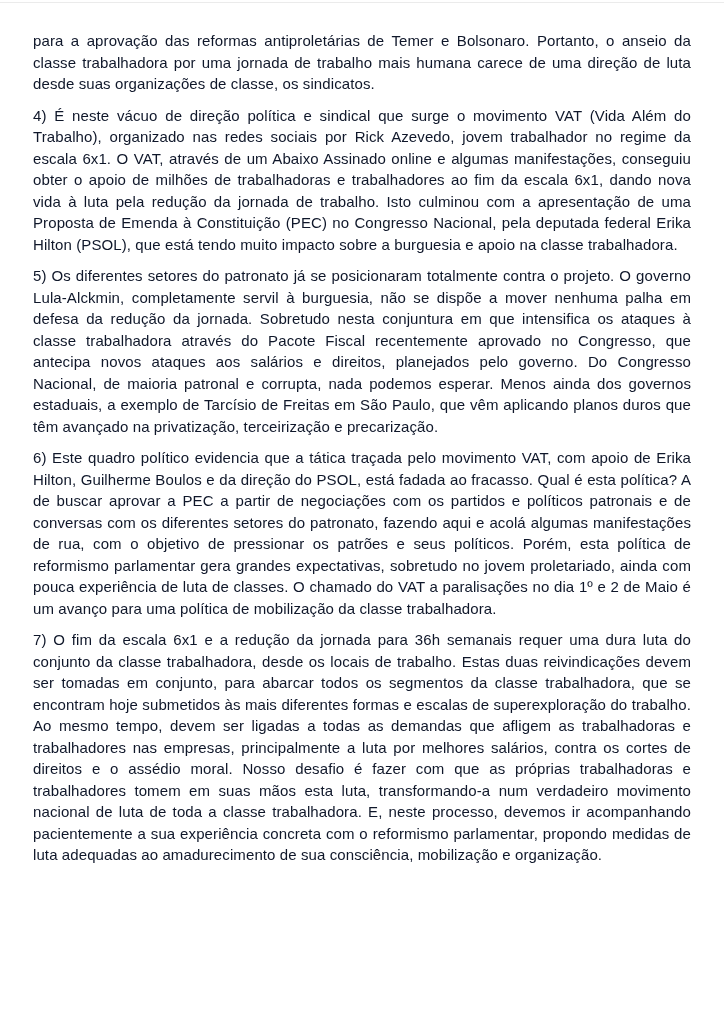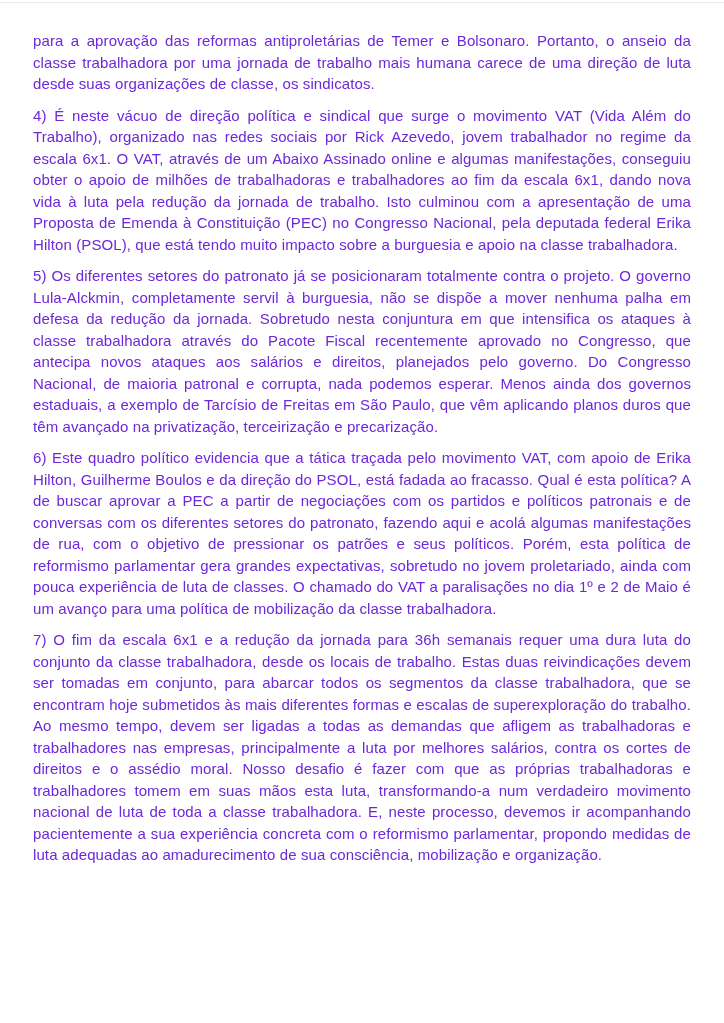--- a/index.html
+++ b/index.html
@@ -25,21 +25,21 @@
     box-sizing: border-box;
     width: 724px;
     padding: 30px 33px 0 33px;
   }
   .page p {
     margin: 0 0 10px 0;
     font-family: "Liberation Sans", "DejaVu Sans", sans-serif;
     font-size: 15px;
     line-height: 21.5px;
     letter-spacing: 0.1px;
-    color: #6d28d9;
+    color: #0f172a;
     text-align: justify;
     hyphens: none;
     -webkit-hyphens: none;
   }
 </style>
 </head>
 <body>
 
 <div class="top-edge"></div>
 

